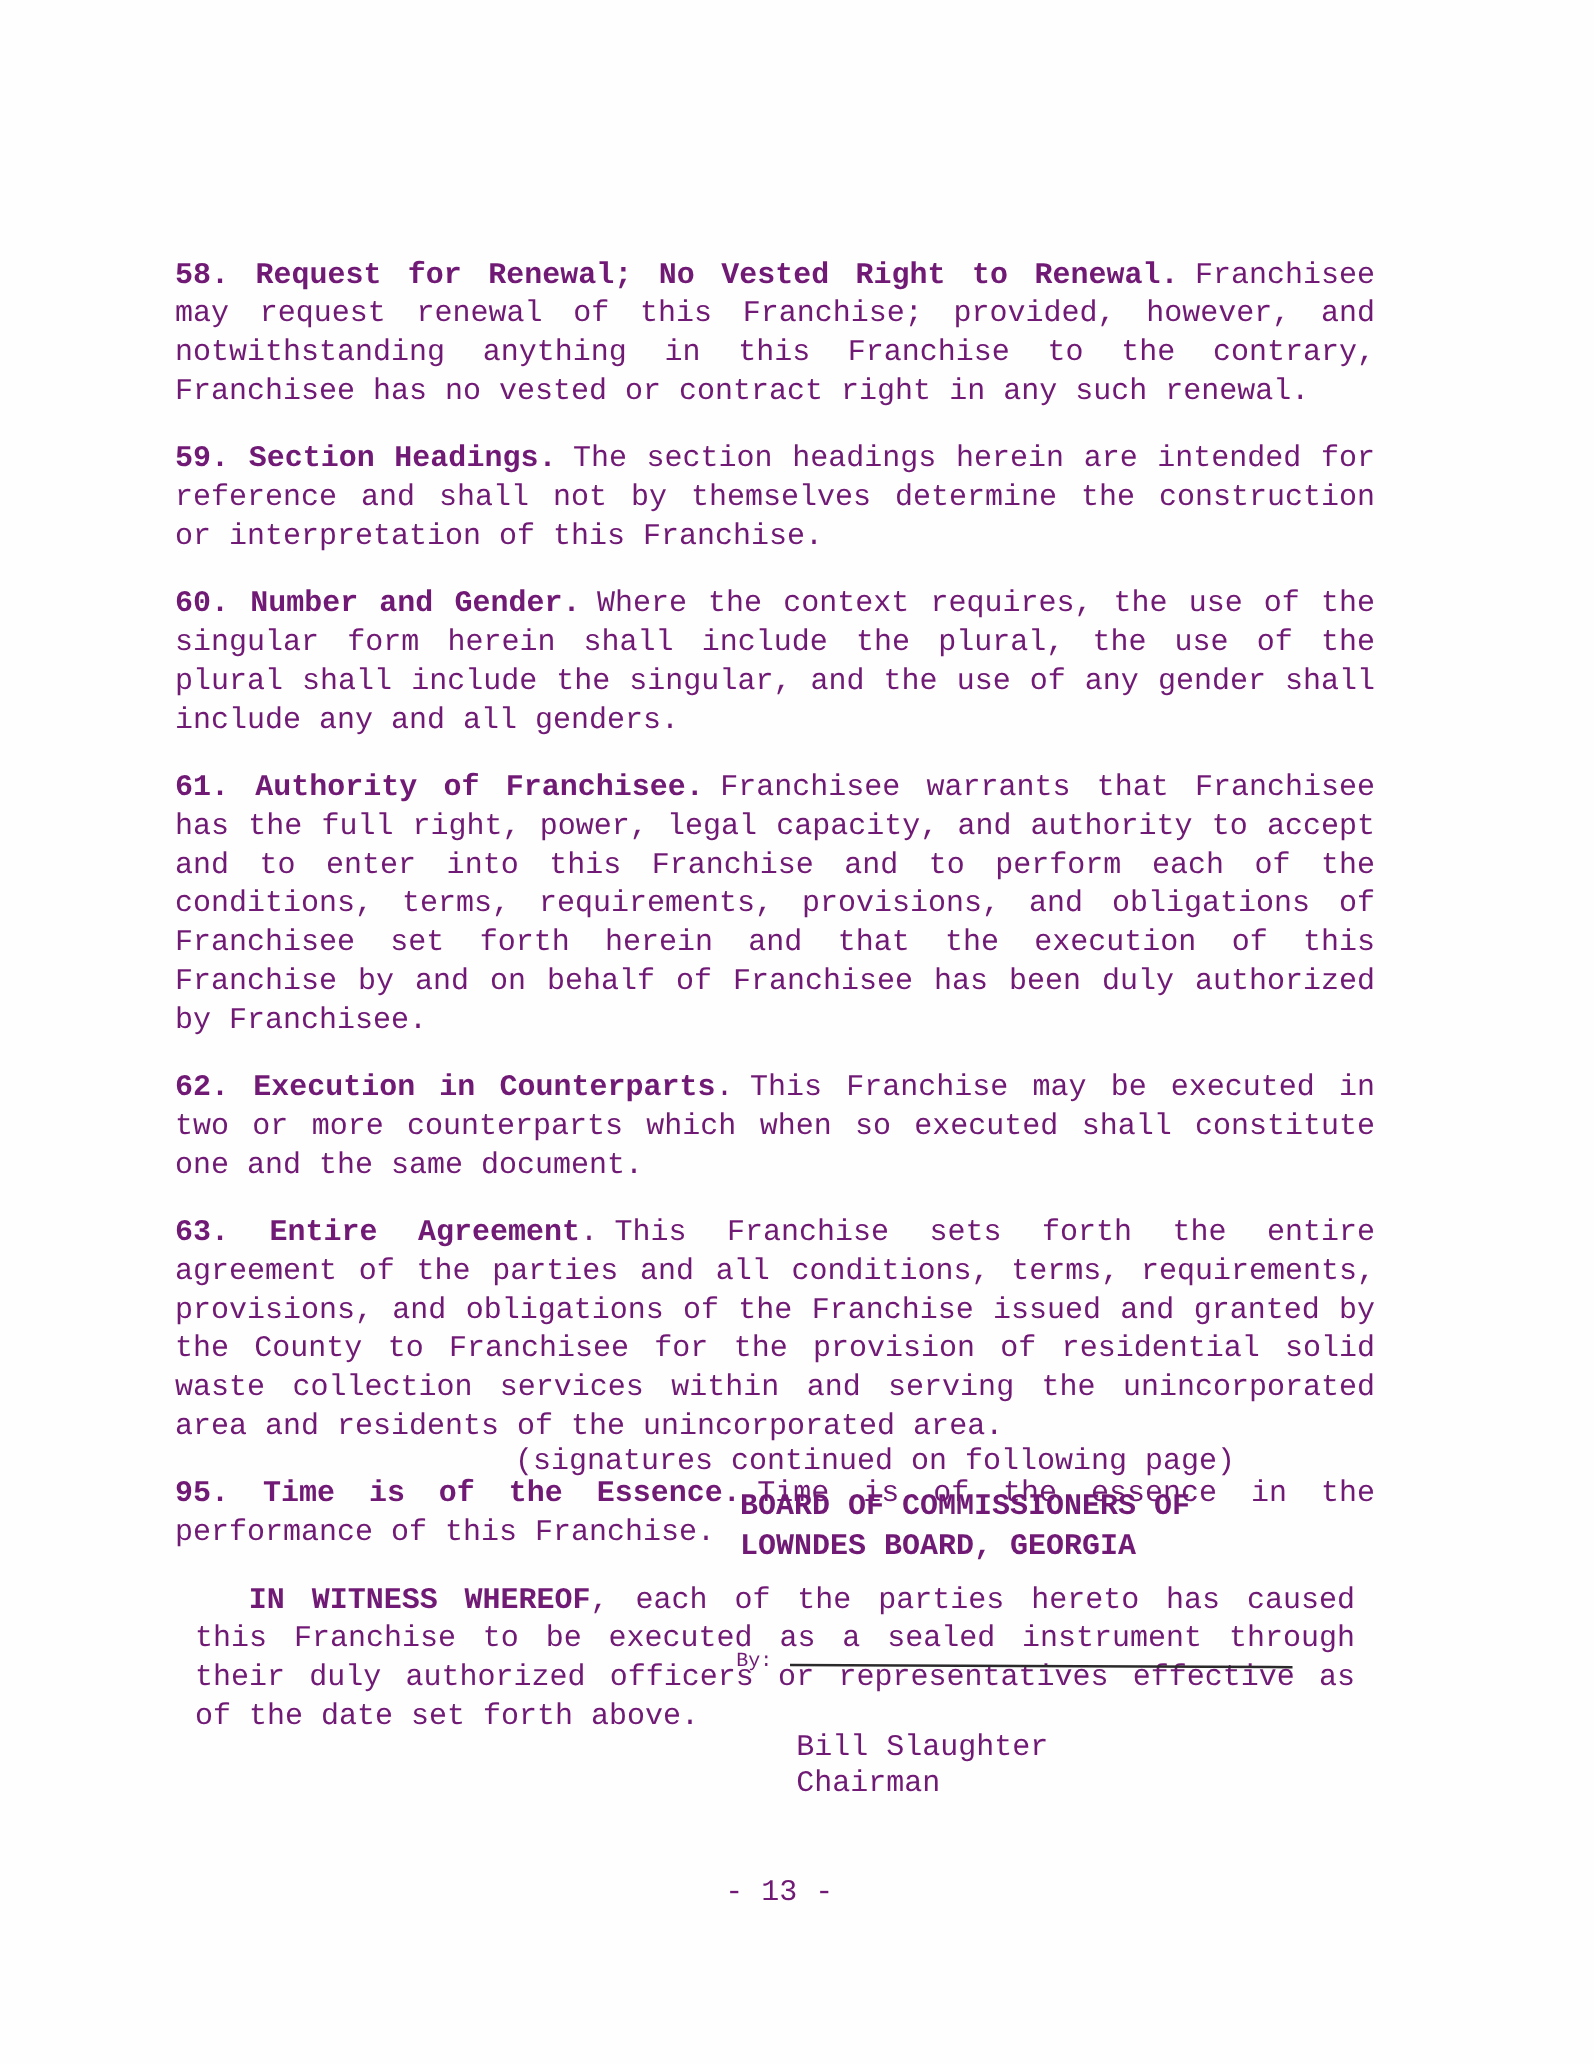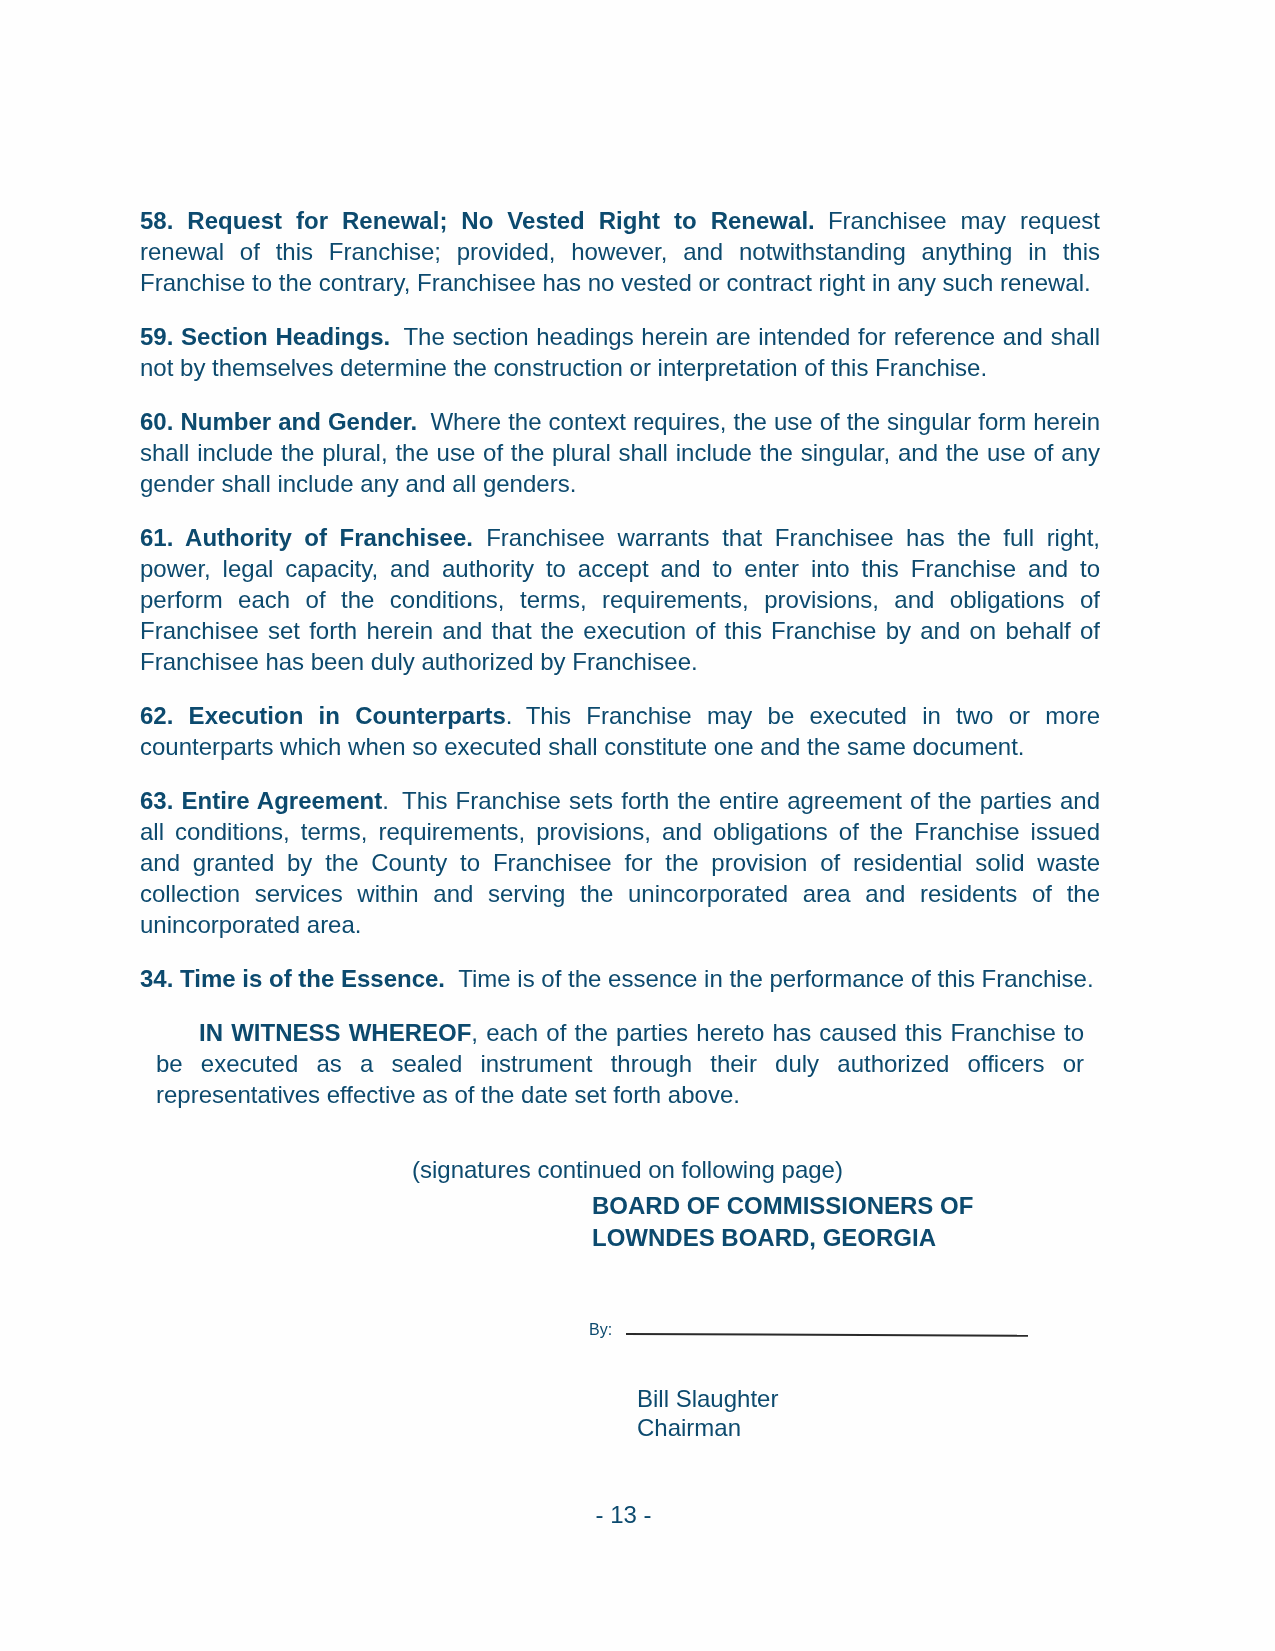--- a/index.html
+++ b/index.html
@@ -6,22 +6,22 @@
     margin: 0;
     padding: 0;
     background: #e8e8e8;
   }
   .page {
     position: relative;
     width: 1275px;
     height: 1651px;
     background: #fefefe;
     overflow: hidden;
-    font-family: Liberation Sans, sans-serif;
-    color: #0c4a6e;
+    font-family: Liberation Mono, monospace;
+    color: #701a75;
   }
   .body-text {
     position: absolute;
     left: 140px;
     top: 205px;
     width: 960px;
     font-size: 24px;
     line-height: 31px;
   }
   .sec {
@@ -101,21 +101,21 @@
     <p class="sec"><span class="hd">59. Section Headings.</span><span></span><span class="gap"></span><span>The section headings herein are intended for reference and shall not by themselves determine the construction or interpretation of this Franchise.</span></p>
 
     <p class="sec"><span class="hd">60. Number and Gender.</span><span></span><span class="gap"></span><span>Where the context requires, the use of the singular form herein shall include the plural, the use of the plural shall include the singular, and the use of any gender shall include any and all genders.</span></p>
 
     <p class="sec"><span class="hd">61. Authority of Franchisee.</span><span></span><span class="gap"></span><span>Franchisee warrants that Franchisee has the full right, power, legal capacity, and authority to accept and to enter into this Franchise and to perform each of the conditions, terms, requirements, provisions, and obligations of Franchisee set forth herein and that the execution of this Franchise by and on behalf of Franchisee has been duly authorized by Franchisee.</span></p>
 
     <p class="sec"><span class="hd">62. Execution in Counterparts</span><span>.</span><span class="gap"></span><span>This Franchise may be executed in two or more counterparts which when so executed shall constitute one and the same document.</span></p>
 
     <p class="sec"><span class="hd">63. Entire Agreement</span><span>.</span><span class="gap"></span><span>This Franchise sets forth the entire agreement of the parties and all conditions, terms, requirements, provisions, and obligations of the Franchise issued and granted by the County to Franchisee for the provision of residential solid waste collection services within and serving the unincorporated area and residents of the unincorporated area.</span></p>
 
-    <p class="sec"><span class="hd">34. Time is of the Essence.</span><span></span><span class="gap"></span><span>Time is of the essence in the performance of this Franchise.</span></p>
+    <p class="sec"><span class="hd">95. Time is of the Essence.</span><span></span><span class="gap"></span><span>Time is of the essence in the performance of this Franchise.</span></p>
 
     <p class="witness"><span class="hd">IN WITNESS WHEREOF</span><span>, each of the parties hereto has caused this Franchise to be executed as a sealed instrument through their duly authorized officers or representatives effective as of the date set forth above.</span></p>
 
   </div>
 
   <div class="sig-note">(signatures continued on following page)</div>
 
   <div class="org-block">
     <div>BOARD OF COMMISSIONERS OF</div>
     <div>LOWNDES BOARD, GEORGIA</div>

